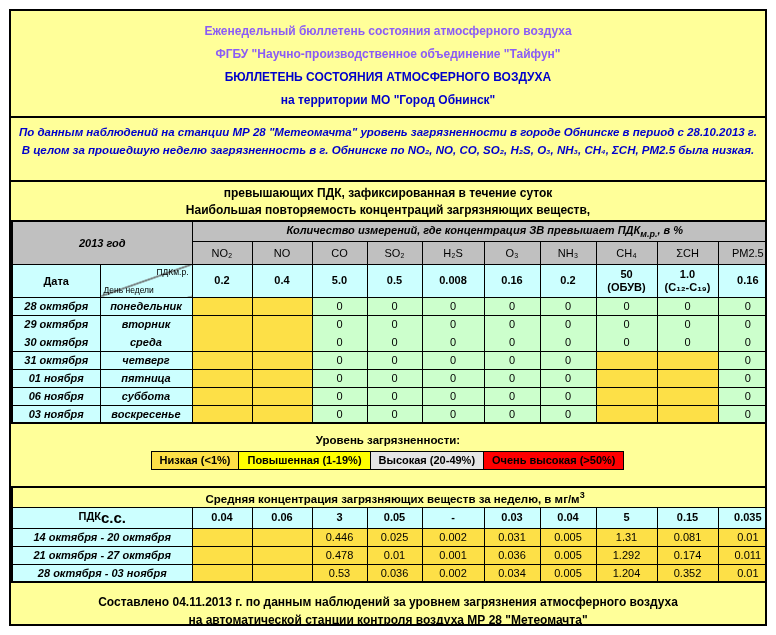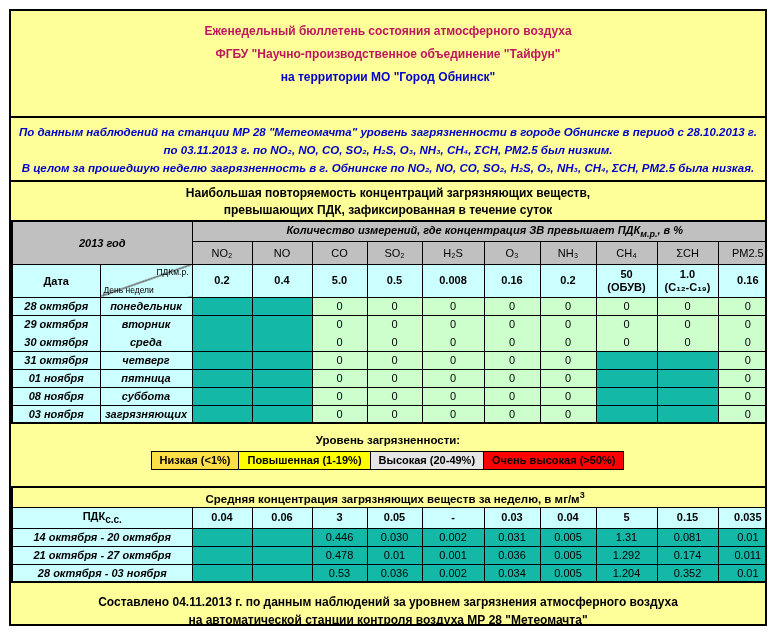--- a/index.html
+++ b/index.html
@@ -1,37 +1,37 @@
 <!DOCTYPE html>
 <html><head>
 <meta charset="utf-8">
 <style>
   * { box-sizing: border-box; }
   body { margin: 0; background: #ffffff; font-family: "Liberation Sans", "DejaVu Sans", sans-serif; }
   .page { width: 776px; height: 635px; padding: 9px; background: #ffffff; }
   .doc { width: 100%; height: 100%; border: 2px solid #000; background: #FFFF99; overflow: hidden; }
 
   .sec-header { height: 107px; border-bottom: 2px solid #000; text-align: center; padding-top: 9px; }
-  .sec-header div { line-height: 23px; font-weight: bold; font-size: 12px; color: #be185d; }
+  .sec-header div { line-height: 23px; font-weight: bold; font-size: 12px; color: #8b5cf6; }
   .hdr-blue { color: #0000CC !important; }
 
   .sec-summary { height: 64px; border-bottom: 2px solid #000; text-align: center; color: #0000CC;
                  font-weight: bold; font-style: italic; font-size: 11.5px; padding-top: 5px; }
   .sec-summary div { line-height: 18px; }
 
   .sec-t1title { height: 38px; text-align: center; font-weight: bold; font-size: 12px; padding-top: 3px; }
   .sec-t1title div { line-height: 17px; }
 
   table.t { width: 100%; border-collapse: collapse; table-layout: fixed; border: 2px solid #000; }
   td.c { border: 1px solid #000; text-align: center; vertical-align: middle; font-size: 11px;
          padding: 0 2px; overflow: hidden; color: #000; }
   .grey  { background: #C0C0C0; }
   .blue  { background: #CCFFFF; }
   .green { background: #CCFFCC; }
-  .white { background: #14b8a6; }
+  .white { background: #fde047; }
   .yel   { background: #FFFF99; }
 
   .yr { font-weight: bold; font-style: italic; font-size: 12px; }
   .mh { font-weight: bold; font-style: italic; font-size: 11.5px; }
   .mh sub { font-size: 9px; text-align: center; }
   tr.hA td { height: 20px; }
   tr.hB td { height: 23px; }
   tr.pdkrow td { height: 33px; }
   .pv { color: #0000CC; font-weight: bold; white-space: pre-line; line-height: 13px; }
   .datelbl { font-weight: bold; }
@@ -52,47 +52,47 @@
   .sec-legend { height: 62px; text-align: center; padding-top: 10px; }
   .legend-title { font-weight: bold; font-size: 11.5px; margin-bottom: 5px; }
   .legend-row { display: flex; justify-content: center; }
   .lg { border: 1px solid #000; font-weight: bold; font-size: 11px; padding: 2px 8px 3px;
         margin-left: -1px; white-space: nowrap; }
 
   tr.t2t td { height: 20px; font-weight: bold; font-size: 11.5px; }
   tr.t2t sup { font-size: 9px; }
   tr.p2 td { height: 21px; }
   .pdklbl { font-weight: bold; font-size: 11.5px; }
-  .pdklbl sub { font-size: 10px; }
+  .pdklbl sub { font-size: 15px; }
   tr.wr td { height: 18px; }
 
   .sec-footer { text-align: center; font-weight: bold; font-size: 12px; padding-top: 10px; }
   .sec-footer div { line-height: 18px; }
 </style>
 </head>
 <body>
 
 <div class="page">
   <div class="doc">
 
     <div class="sec-header">
       <div>Еженедельный бюллетень состояния атмосферного воздуха</div>
       <div>ФГБУ "Научно-производственное объединение "Тайфун"</div>
+      <div class="hdr-blue">БЮЛЛЕТЕНЬ СОСТОЯНИЯ АТМОСФЕРНОГО ВОЗДУХА</div>
       <div class="hdr-blue">на территории МО "Город Обнинск"</div>
     </div>
 
     <div class="sec-summary">
       <div>По данным наблюдений на станции МР 28 "Метеомачта" уровень загрязненности в городе Обнинске в период с 28.10.2013 г.</div>
-      <div>по 03.11.2013 г. по NO₂, NO, CO, SO₂, H₂S, O₃, NH₃, CH₄, ΣCH, PM2.5 был низким.</div>
       <div>В целом за прошедшую неделю загрязненность в г. Обнинске по NO₂, NO, CO, SO₂, H₂S, O₃, NH₃, CH₄, ΣCH, PM2.5 была низкая.</div>
     </div>
 
     <div class="sec-t1title">
+      <div>превышающих ПДК, зафиксированная в течение суток</div>
       <div>Наибольшая повторяемость концентраций загрязняющих веществ,</div>
-      <div>превышающих ПДК, зафиксированная в течение суток</div>
     </div>
 
     <table class="t">
       <colgroup>
         <col style="width:88px">
           <col style="width:92px">
           <col style="width:60px">
           <col style="width:60px">
         <col style="width:55px">
           <col style="width:55px">
@@ -203,36 +203,36 @@
         <td class="c green merL">0</td>
         <td class="c green merR">0</td>
         <td class="c green">0</td>
         <td class="c green">0</td>
         <td class="c green">0</td>
         <td class="c white merL"></td>
         <td class="c white merR"></td>
         <td class="c green">0</td>
       </tr>
       <tr class="dr">
-        <td class="c blue dcell">08 ноября</td>
+        <td class="c blue dcell">06 ноября</td>
         <td class="c blue dcell">суббота</td>
         <td class="c white"></td>
         <td class="c white"></td>
         <td class="c green merL">0</td>
         <td class="c green merR">0</td>
         <td class="c green">0</td>
         <td class="c green">0</td>
         <td class="c green">0</td>
         <td class="c white merL"></td>
         <td class="c white merR"></td>
         <td class="c green">0</td>
       </tr>
       <tr class="dr">
         <td class="c blue dcell">03 ноября</td>
-        <td class="c blue dcell">загрязняющих</td>
+        <td class="c blue dcell">воскресенье</td>
         <td class="c white"></td>
         <td class="c white"></td>
         <td class="c green merL">0</td>
         <td class="c green merR">0</td>
         <td class="c green">0</td>
         <td class="c green">0</td>
         <td class="c green">0</td>
         <td class="c white merL"></td>
         <td class="c white merR"></td>
         <td class="c green">0</td>
@@ -280,21 +280,21 @@
         <td class="c blue pv">0.04</td>
         <td class="c blue pv merL">5</td>
         <td class="c blue pv merR">0.15</td>
         <td class="c blue pv">0.035</td>
       </tr>
       <tr class="wr">
         <td colspan="2" class="c blue dcell">14 октября - 20 октября</td>
         <td class="c white"></td>
         <td class="c white"></td>
         <td class="c white merL">0.446</td>
-        <td class="c white merR">0.030</td>
+        <td class="c white merR">0.025</td>
         <td class="c white">0.002</td>
         <td class="c white">0.031</td>
         <td class="c white">0.005</td>
         <td class="c white merL">1.31</td>
         <td class="c white merR">0.081</td>
         <td class="c white">0.01</td>
       </tr>
       <tr class="wr">
         <td colspan="2" class="c blue dcell">21 октября - 27 октября</td>
         <td class="c white"></td>

